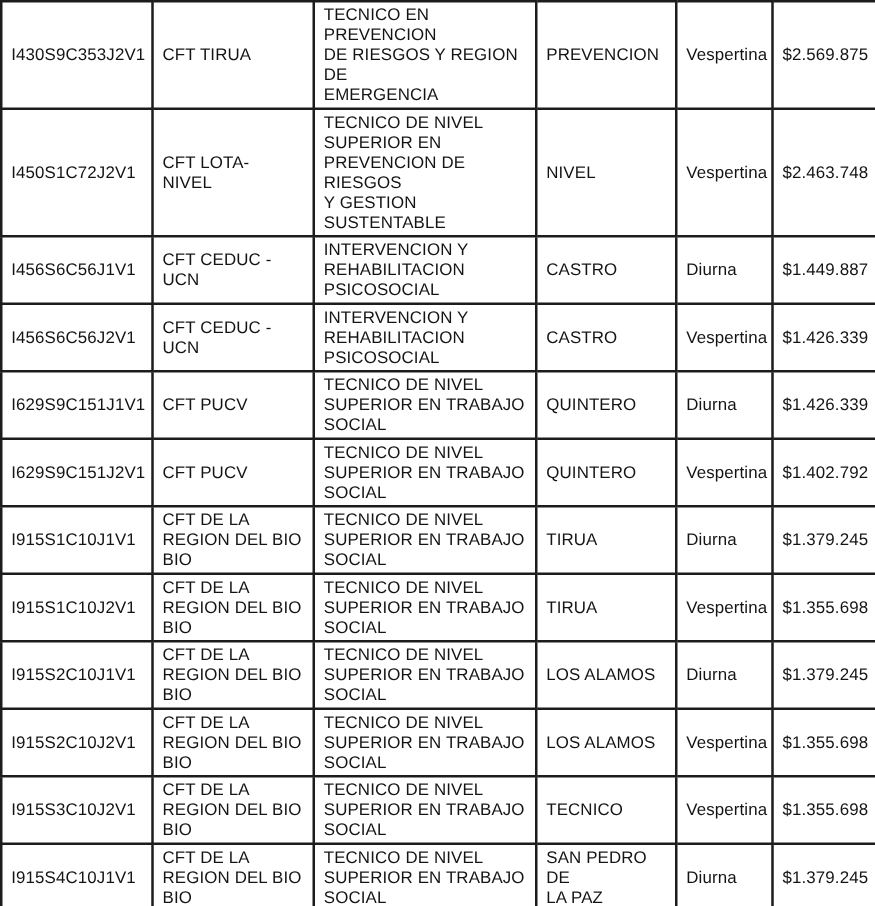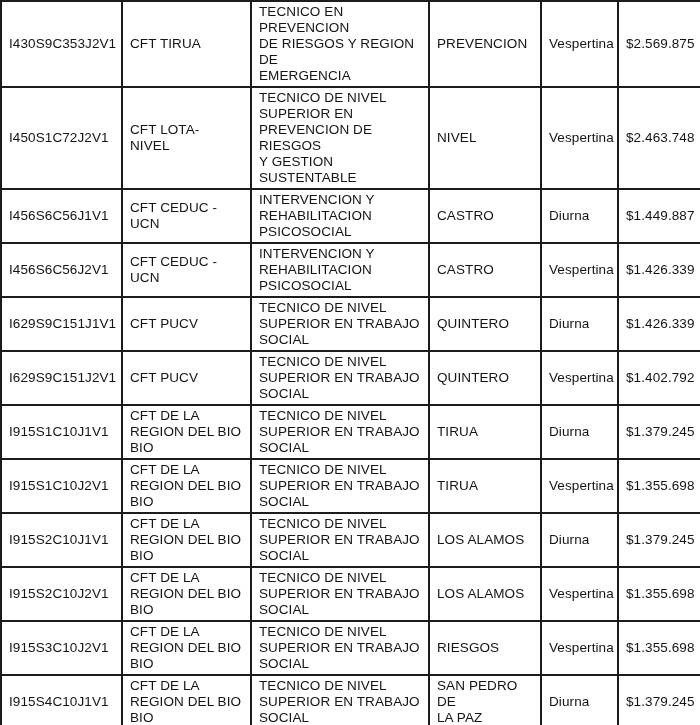--- a/index.html
+++ b/index.html
@@ -166,21 +166,21 @@
         <td class="col-price">$1.355.698</td>
       </tr>
       <tr>
         <td class="col-code">I915S3C10J2V1</td>
         <td class="col-institution">CFT DE LA
 REGION DEL BIO
 BIO</td>
         <td class="col-program">TECNICO DE NIVEL
 SUPERIOR EN TRABAJO
 SOCIAL</td>
-        <td class="col-city">RIESGOS</td>
+        <td class="col-city">TECNICO</td>
         <td class="col-schedule">Vespertina</td>
         <td class="col-price">$1.355.698</td>
       </tr>
       <tr>
         <td class="col-code">I915S4C10J1V1</td>
         <td class="col-institution">CFT DE LA
 REGION DEL BIO
 BIO</td>
         <td class="col-program">TECNICO DE NIVEL
 SUPERIOR EN TRABAJO

